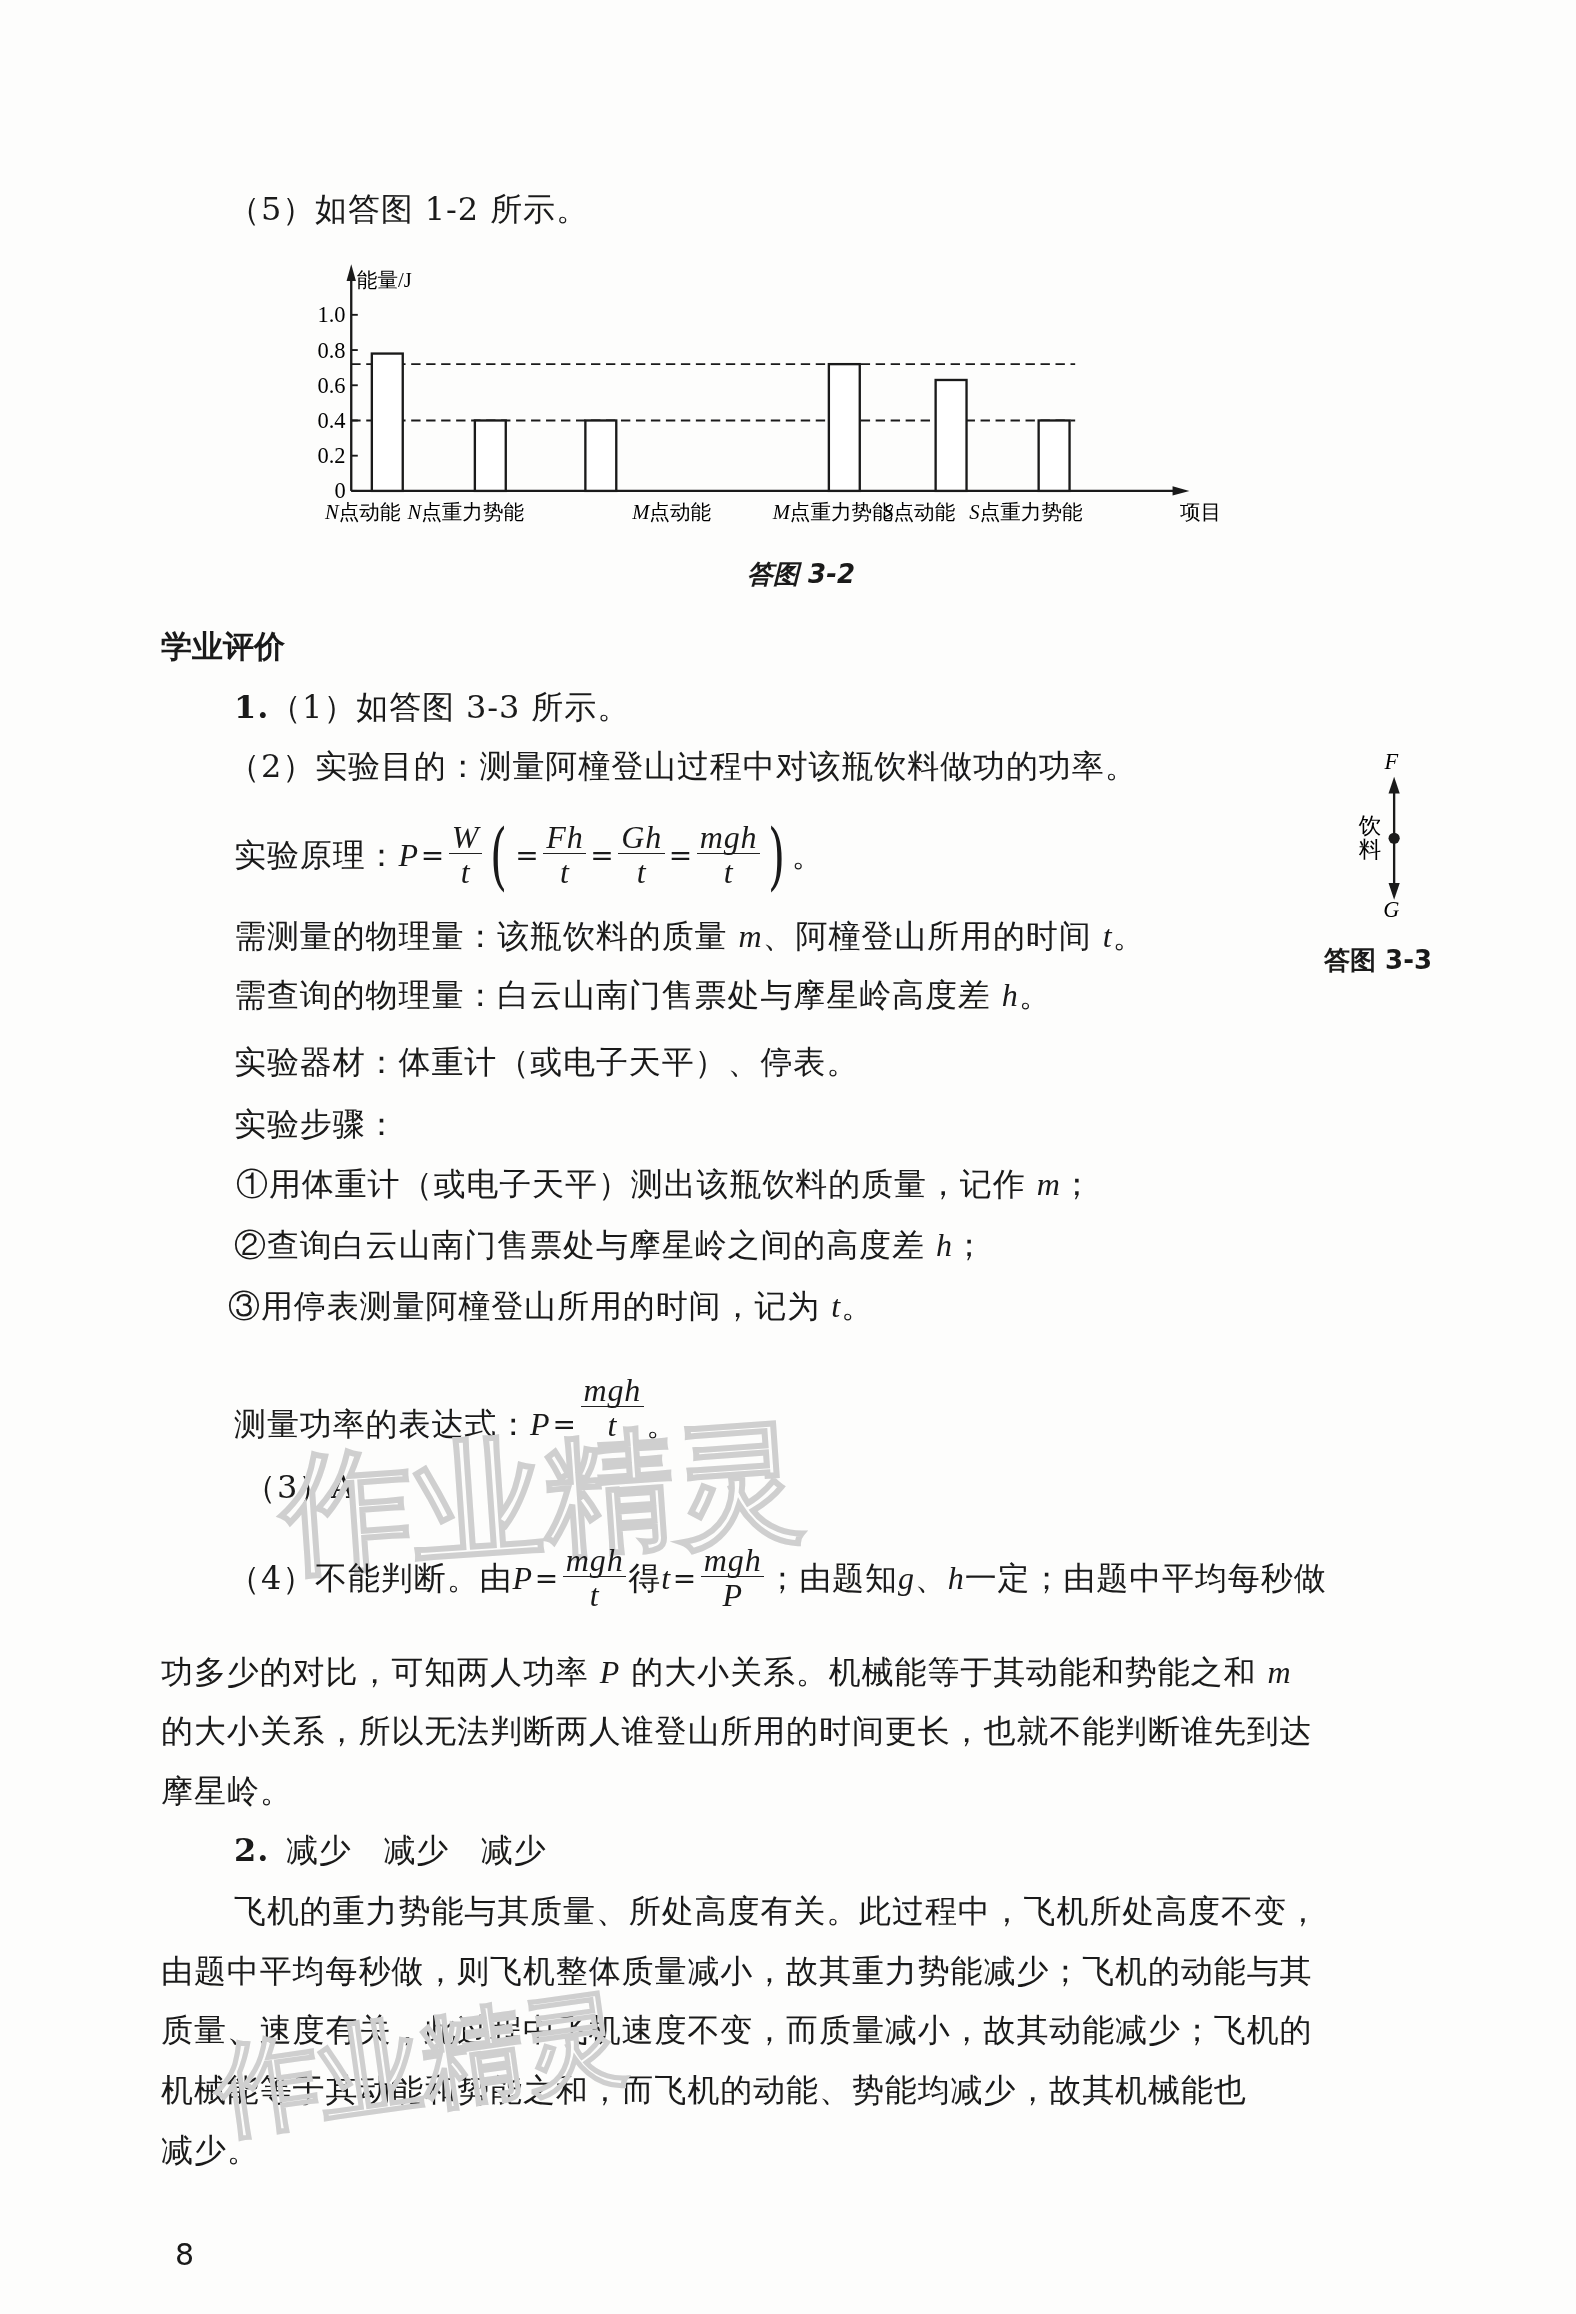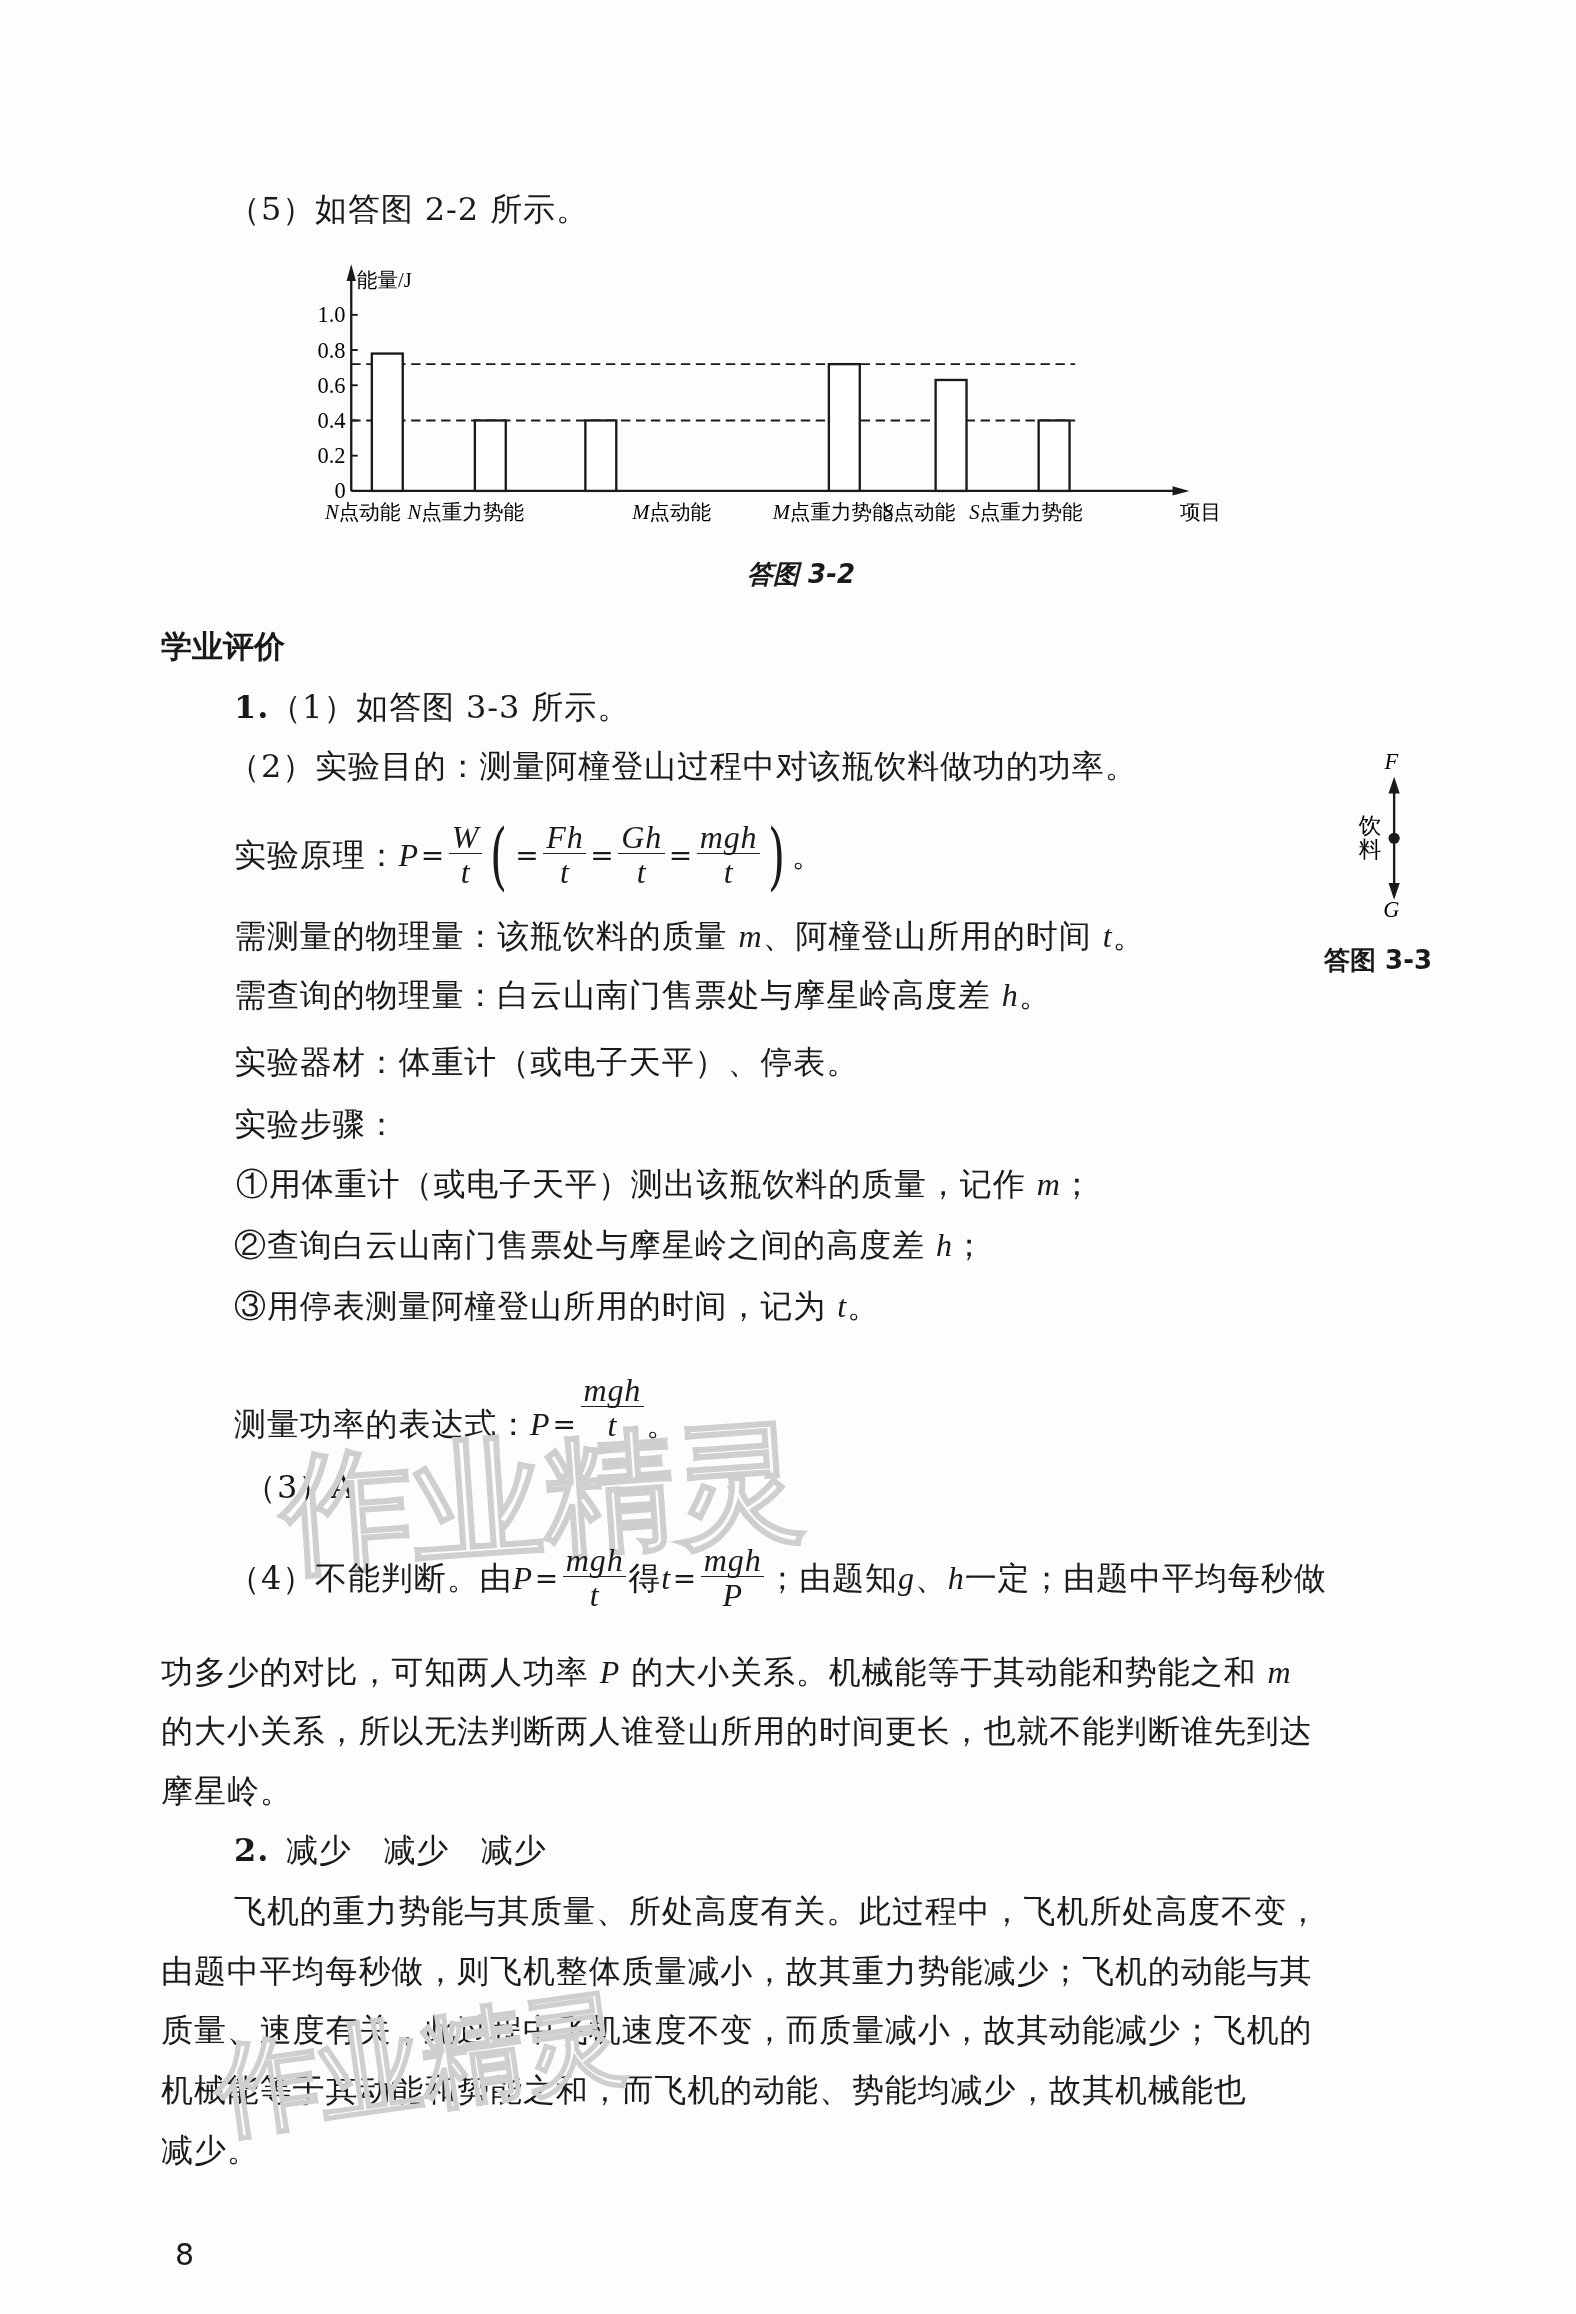--- a/index.html
+++ b/index.html
@@ -21,21 +21,21 @@
   .eq { font-family: "DejaVu Sans", sans-serif; font-size: 28px; vertical-align: middle; margin: 0 1.9px; }
   .mid { vertical-align: middle; }
   svg text { font-family: "Liberation Serif", "DejaVu Serif", serif; }
   .watermark { position: absolute; font-family: "DejaVu Sans", sans-serif; font-weight: bold; color: transparent;
     -webkit-text-stroke: 1.9px #cfcfcf; pointer-events: none; }
 </style>
 </head>
 <body>
 
 <div class="abs t" style="left:228px; top:191px;">
-  <span>（5）</span><span>如答图 2-2 所示。</span>
+  <span>（5）</span><span>如答图 1-2 所示。</span>
 </div>
 
 <div class="abs" style="left:281px; top:253px; width:1077px; height:281px;">
   <svg id="chart" width="1077" height="281" viewBox="0 0 1150 300">
       <line x1="75" y1="254" x2="958" y2="254" stroke="#1a1a1a" stroke-width="2.5"></line>
       <polygon points="970,254 952,249 952,259" fill="#1a1a1a"></polygon>
       <line x1="75" y1="254" x2="75" y2="22" stroke="#1a1a1a" stroke-width="2.5"></line>
       <polygon points="75,12 70,30 80,30" fill="#1a1a1a"></polygon>
       <text x="81" y="36" font-size="22" font-family="DejaVu Serif, serif">能量/J</text>
       <line x1="75" y1="254" x2="82" y2="254" stroke="#1a1a1a" stroke-width="2"></line>
@@ -117,21 +117,21 @@
 
 <div class="abs t" style="left:234px; top:1044px;">实验器材：体重计（或电子天平）、停表。</div>
 
 <div class="abs t" style="left:234px; top:1106px;">实验步骤：</div>
 <div class="abs t" style="left:236px; top:1166px;">
   <span>①用体重计（或电子天平）测出该瓶饮料的质量，记作 </span><span class="i">m</span><span>；</span>
 </div>
 <div class="abs t" style="left:234px; top:1227px;">
   <span>②查询白云山南门售票处与摩星岭之间的高度差 </span><span class="i">h</span><span>；</span>
 </div>
-<div class="abs t" style="left:234px; top:1288px;text-align:right;">
+<div class="abs t" style="left:228px; top:1288px;text-align:right;">
   <span>③用停表测量阿橦登山所用的时间，记为 </span><span class="i">t</span><span>。</span>
 </div>
 
 <div class="abs t" style="left:234px; top:1359px; height:84px; display:flex; align-items:flex-end;">
   <span>测量功率的表达式：</span>
   <span class="i">P</span>
   <span class="eq">=</span>
   <span class="frac">
       <span class="num">mgh</span>
       <span class="den">t</span>

